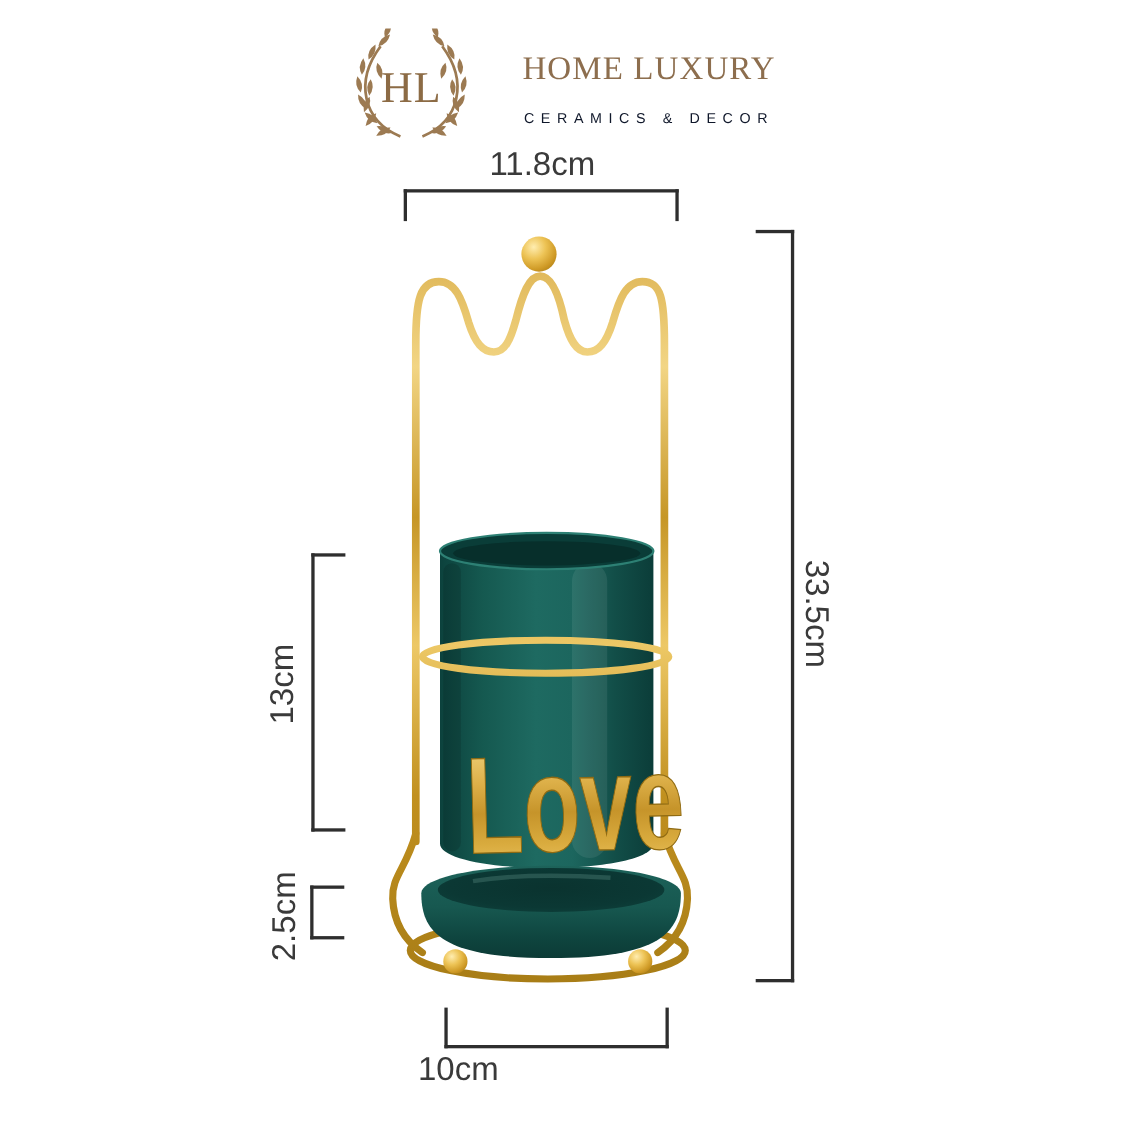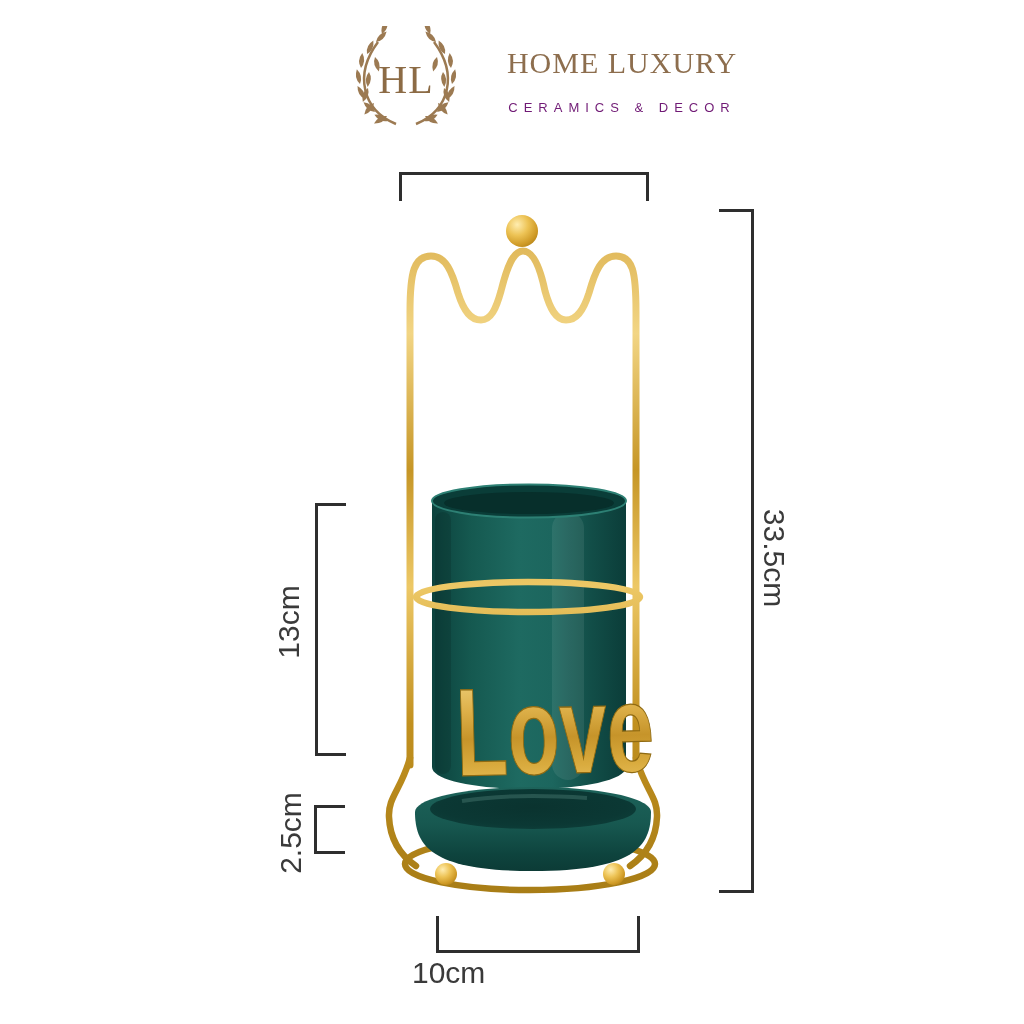--- a/index.html
+++ b/index.html
@@ -1,29 +1,29 @@
 <!DOCTYPE html>
 <html><head>
 <meta charset="utf-8">
 <style>
   html,body{margin:0;padding:0;background:#ffffff;}
   .stage{position:relative;width:832px;height:1024px;background:#ffffff;overflow:hidden;
-         font-family:"Liberation Sans",sans-serif;margin-left:32px;}
+         font-family:"Liberation Sans",sans-serif;}
 
   
   .logo{position:absolute;left:312px;top:26px;width:124px;height:104px;}
   .logo svg{position:absolute;left:0;top:0;}
   .logo-initials{position:absolute;left:0;top:0;width:124px;height:104px;
     display:flex;align-items:center;justify-content:center;
     font-family:"Liberation Serif",serif;font-size:40px;font-weight:500;
     color:#8c6b45;letter-spacing:1px;padding-top:2px;box-sizing:border-box;}
   .brand-name{position:absolute;left:462px;top:46px;width:256px;text-align:center;
     font-family:"Liberation Serif",serif;font-size:30px;color:#8d6e4e;letter-spacing:1px;}
   .brand-tagline{position:absolute;left:462px;top:100px;width:256px;text-align:center;
-    font-size:13px;color:#701a75;letter-spacing:6px;white-space:nowrap;}
+    font-size:13px;color:#0f172a;letter-spacing:6px;white-space:nowrap;}
 
   
   .dim-label{position:absolute;font-size:30px;color:#3a3a3a;white-space:nowrap;}
   .rot-cw{transform:translate(-50%,-50%) rotate(90deg);}
   .rot-ccw{transform:translate(-50%,-50%) rotate(-90deg);}
   .bracket{position:absolute;box-sizing:border-box;}
   .bracket-down{border-top:3px solid #2e2e2e;border-left:3px solid #2e2e2e;border-right:3px solid #2e2e2e;}
   .bracket-up{border-bottom:3px solid #2e2e2e;border-left:3px solid #2e2e2e;border-right:3px solid #2e2e2e;}
   .bracket-left{border-right:3px solid #2e2e2e;border-top:3px solid #2e2e2e;border-bottom:3px solid #2e2e2e;}
   .bracket-right{border-left:3px solid #2e2e2e;border-top:3px solid #2e2e2e;border-bottom:3px solid #2e2e2e;}
@@ -68,20 +68,21 @@
         </g>
       </defs>
       <use href="#branchL"></use>
       <use href="#branchL" transform="translate(124,0) scale(-1,1)"></use>
     </svg>
     <span class="logo-initials">HL</span>
   </div>
   <div class="brand-name">HOME LUXURY</div>
   <div class="brand-tagline">CERAMICS &amp; DECOR</div>
 
+  <div class="dim-label dim-top-label">11.8cm</div>
   <div class="bracket bracket-down dim-top-bracket"></div>
 
   <div class="bracket bracket-left dim-right-bracket"></div>
   <div class="dim-label rot-cw dim-right-label">33.5cm</div>
 
   <div class="bracket bracket-right dim-cup-bracket"></div>
   <div class="dim-label rot-ccw dim-cup-label">13cm</div>
 
   <div class="bracket bracket-right dim-tray-bracket"></div>
   <div class="dim-label rot-ccw dim-tray-label">2.5cm</div>

